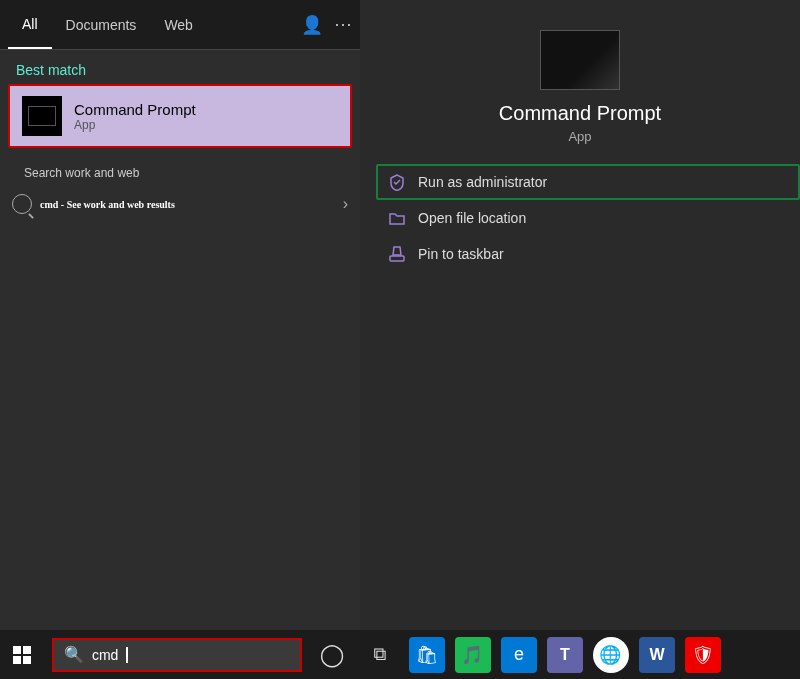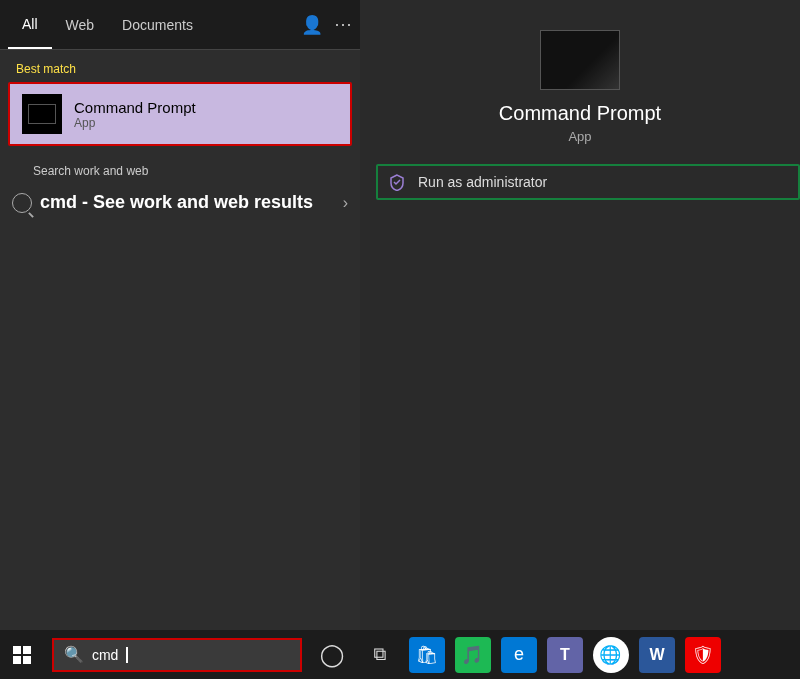--- a/index.html
+++ b/index.html
@@ -55,22 +55,22 @@
       margin-left: auto;
       display: flex;
       gap: 10px;
       align-items: center;
       color: #ccc;
       font-size: 18px;
     }
 
     
     .best-match-label {
-      color: #fde047;
-      font-size: 12px;
+      color: #5eead4;
+      font-size: 14px;
       padding: 12px 16px 6px;
     }
 
     .cmd-result-item {
       display: flex;
       align-items: center;
       padding: 10px 12px;
       margin: 0 8px 4px;
       background: #c8b8e0;
       border: 2px solid #cc0000;
@@ -102,21 +102,21 @@
     }
     .cmd-type {
       color: #555;
       font-size: 12px;
     }
 
     
     .search-web-label {
       color: #ccc;
       font-size: 12px;
-      padding: 14px 33px 6px;
+      padding: 14px 24px 6px;
     }
     .cmd-web-row {
       display: flex;
       align-items: center;
       padding: 8px 12px;
       cursor: pointer;
     }
     .search-icon-circle {
       width: 20px;
       height: 20px;
@@ -131,21 +131,22 @@
       position: absolute;
       bottom: -4px;
       right: -3px;
       width: 6px;
       height: 2px;
       background: #aaa;
       transform: rotate(45deg);
     }
     .cmd-web-text {
       color: #ddd;
-      font-size: 18px;
+      font-size: 10px;
+      font-family: Liberation Serif, serif;
     }
     .cmd-web-text span {
       color: #fff;
       font-weight: 600;
     }
     .cmd-web-arrow {
       margin-left: auto;
       color: #aaa;
       font-size: 16px;
     }
@@ -313,22 +314,22 @@
       background: #fff;
     }
   </style>
 </head>
 <body>
 
 <div class="search-panel">
 
   <div class="tabs">
     <div class="tab active">All</div>
+    <div class="tab">Documents</div>
     <div class="tab">Web</div>
-    <div class="tab">Documents</div>
     <div class="tab-icons">
       <span style="font-size:18px;">👤</span>
       <span style="font-size:18px;">···</span>
     </div>
   </div>
 
   <div class="best-match-label">Best match</div>
 
   <div class="cmd-result-item">
     <div class="cmd-icon-box">
@@ -367,22 +368,39 @@
     <div class="action-item highlighted">
       <div class="action-icon">
         <svg width="18" height="18" viewBox="0 0 18 18">
           <path d="M9 2L3 5v5c0 3.5 2.5 6.5 6 7.5 3.5-1 6-4 6-7.5V5L9 2z" stroke="#9b7fd4" stroke-width="1.5" fill="none"></path>
           <path d="M6 9l2 2 4-4" stroke="#9b7fd4" stroke-width="1.5" fill="none"></path>
         </svg>
       </div>
       <span>Run as administrator</span>
     </div>
 
-
-
+    <div class="action-item">
+      <div class="action-icon">
+        <svg width="18" height="18" viewBox="0 0 18 18">
+          <path d="M2 5h5l2 2h7v8H2V5z" stroke="#9b7fd4" stroke-width="1.5" fill="none"></path>
+        </svg>
+      </div>
+      <span>Open file location</span>
+    </div>
+
+
+    <div class="action-item">
+      <div class="action-icon">
+        <svg width="18" height="18" viewBox="0 0 18 18">
+          <rect x="2" y="11" width="14" height="5" rx="1" stroke="#9b7fd4" stroke-width="1.5" fill="none"></rect>
+          <path d="M6 2h6l1 8H5L6 2z" stroke="#9b7fd4" stroke-width="1.5" fill="none"></path>
+        </svg>
+      </div>
+      <span>Pin to taskbar</span>
+    </div>
 
   </div>
 </div>
 
 <div class="taskbar">
 
   <div class="win-start">
     <div class="win-logo">
       <div></div>
         <div></div>

